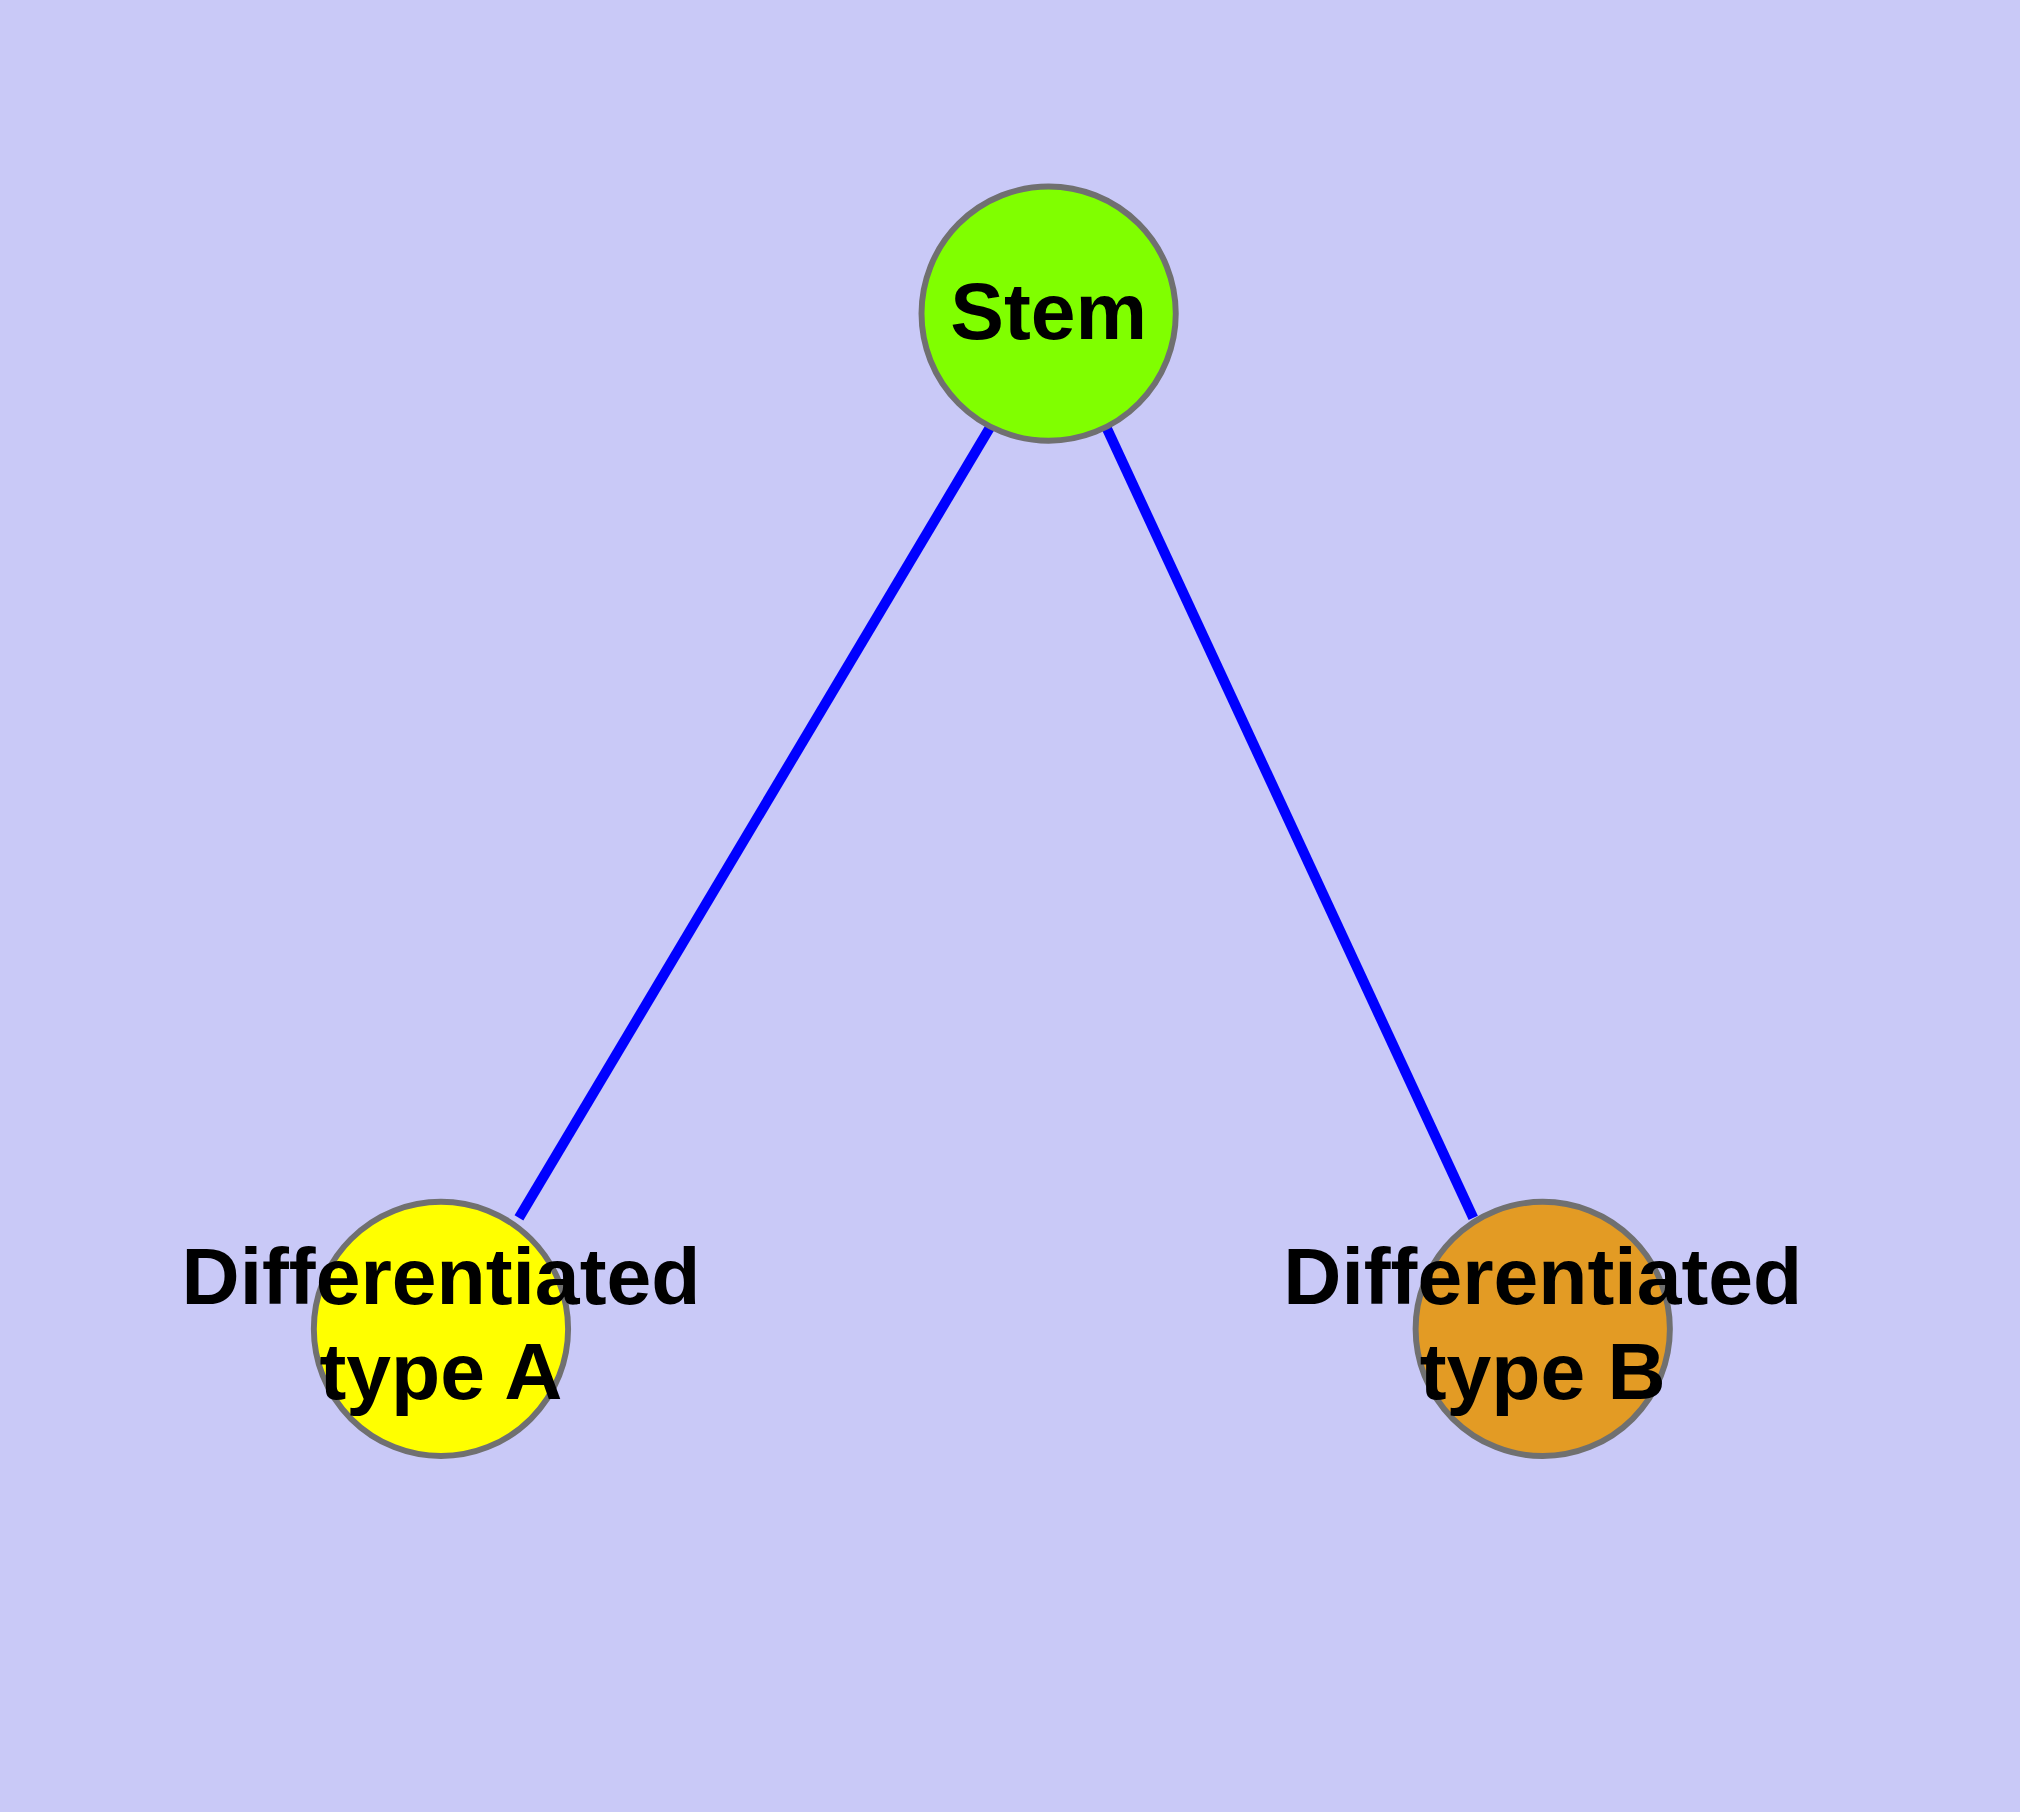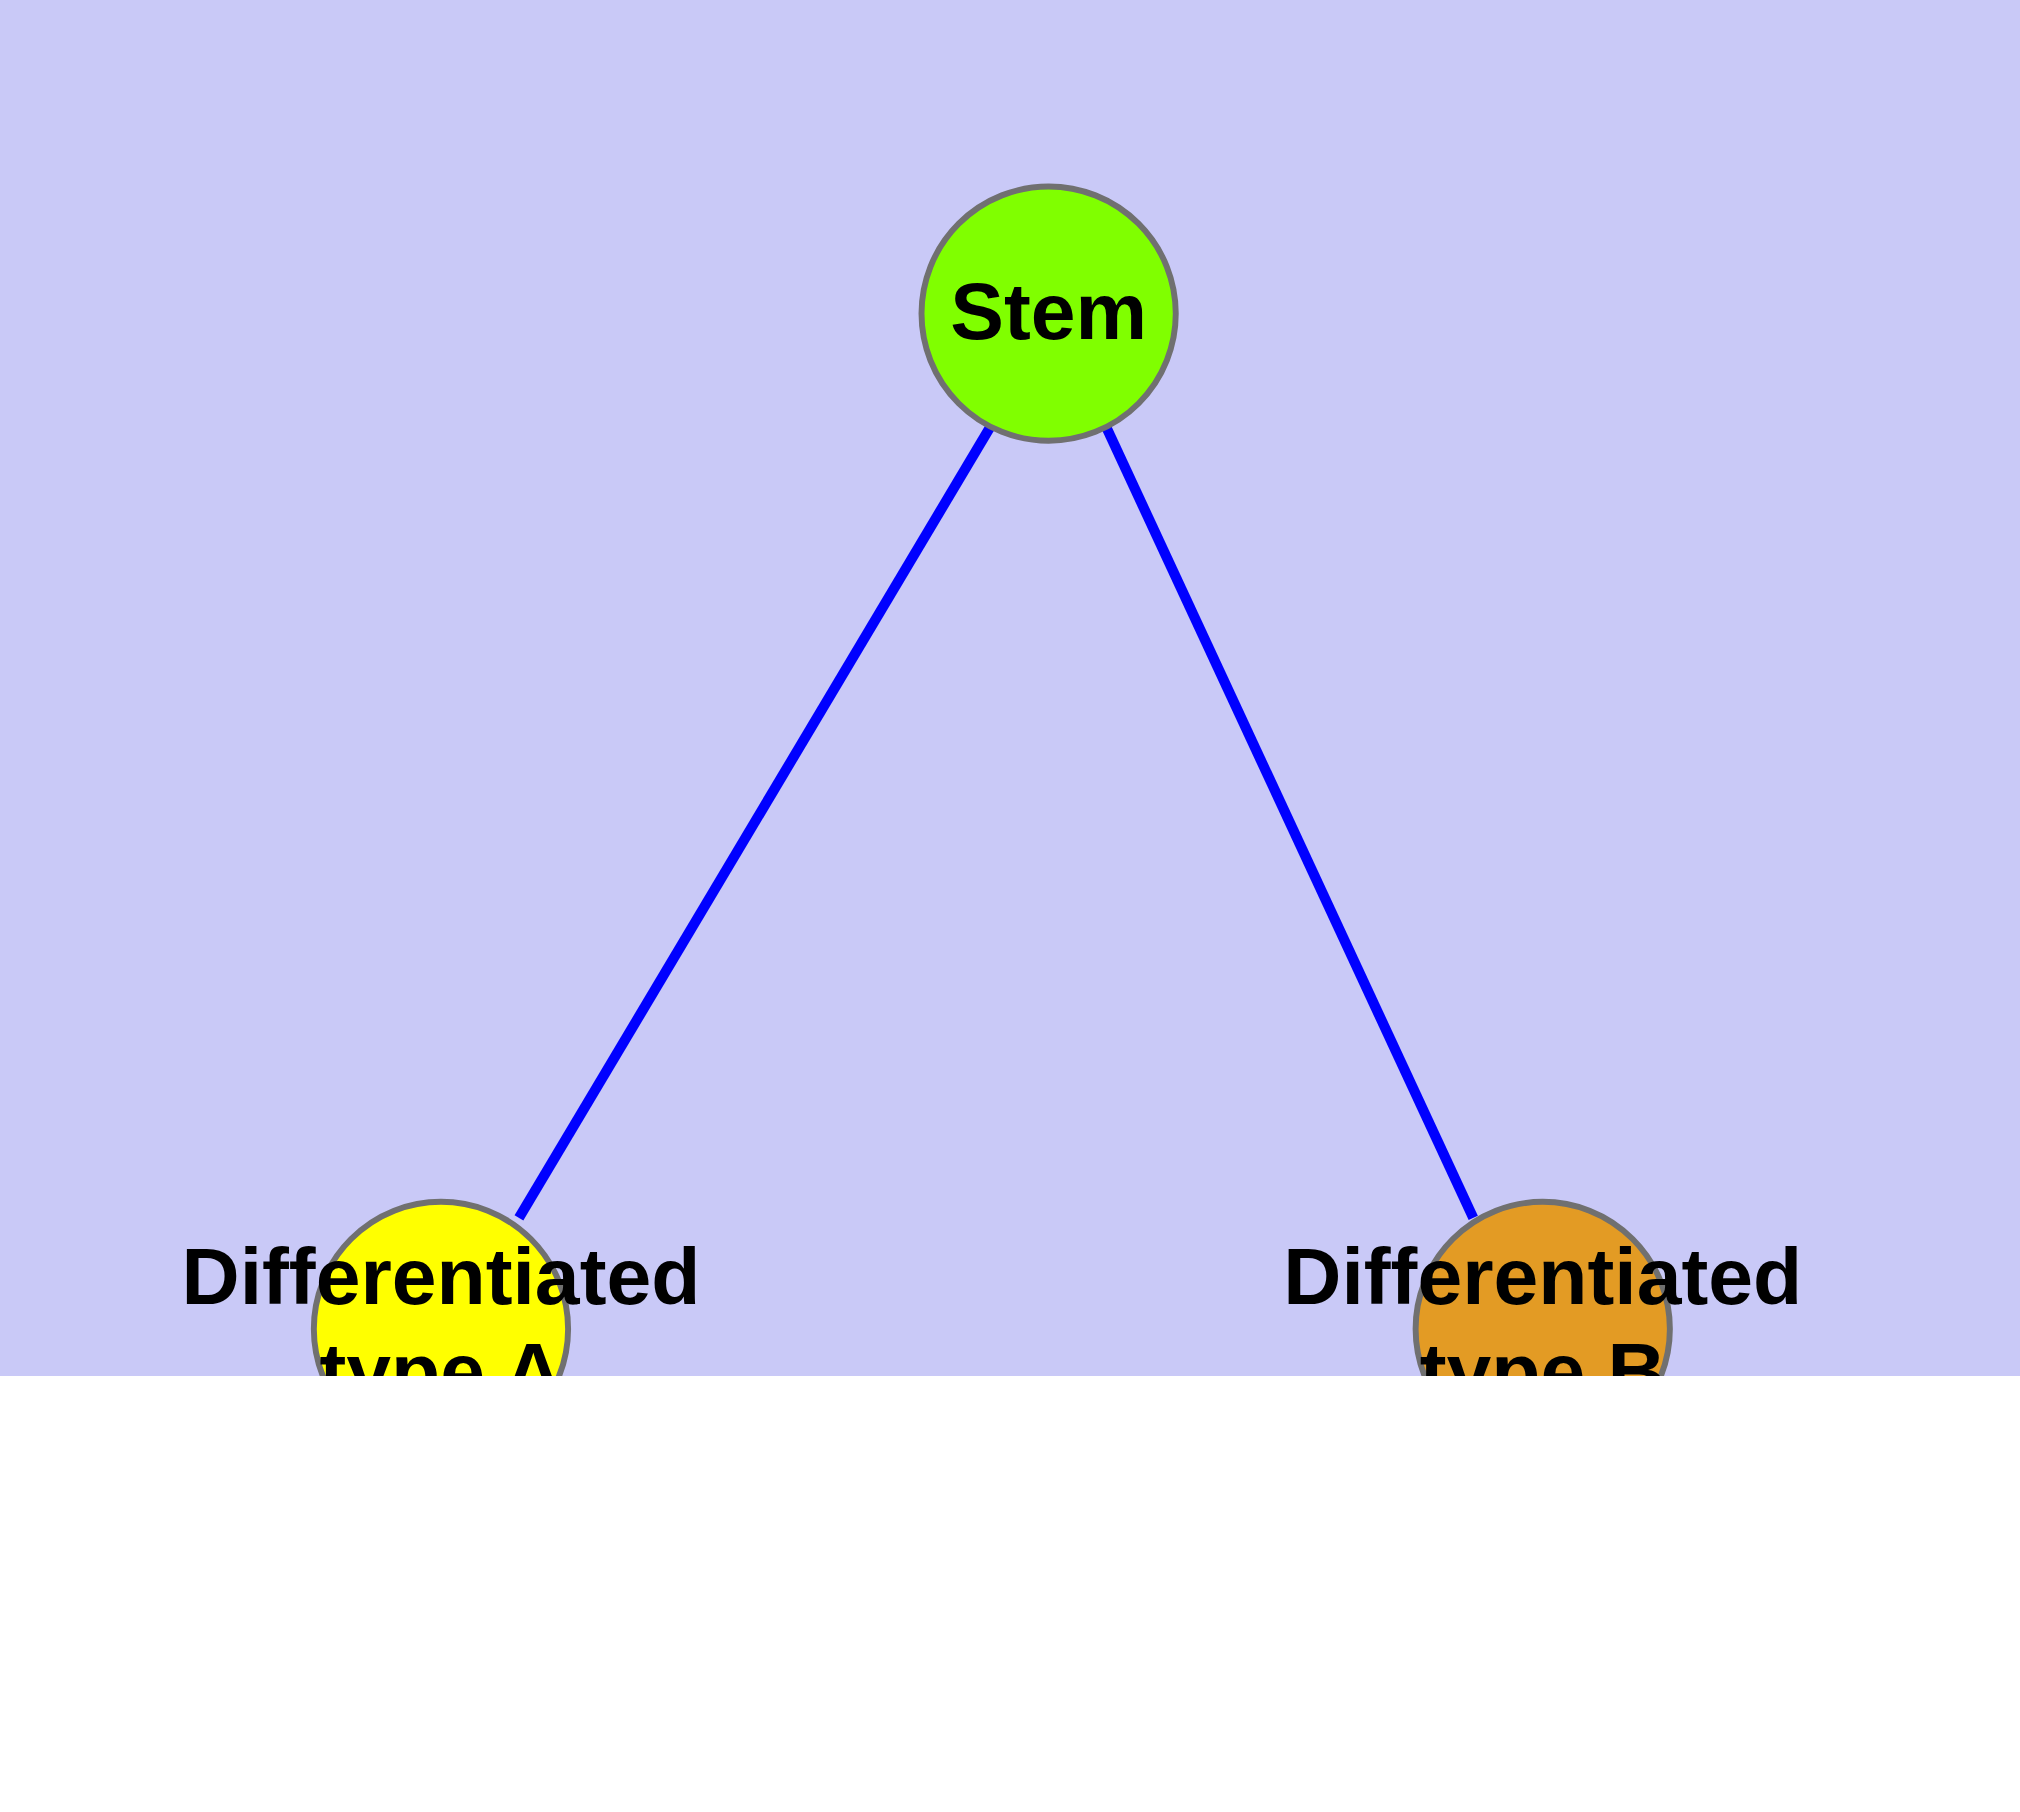--- a/index.html
+++ b/index.html
@@ -4,21 +4,21 @@
 <title>Cell Differentiation Graph</title>
 <style>
   html, body {
     margin: 0;
     padding: 0;
     background: #ffffff;
   }
   #canvas {
     position: relative;
     width: 2021px;
-    height: 1376px;
+    height: 1812px;
     overflow: hidden;
     font-family: "Liberation Sans", sans-serif;
   }
   .bg-plane {
     position: absolute;
     left: 0;
     top: 0;
     width: 2021px;
     height: 1812px;
     background: #c9c9f7;

